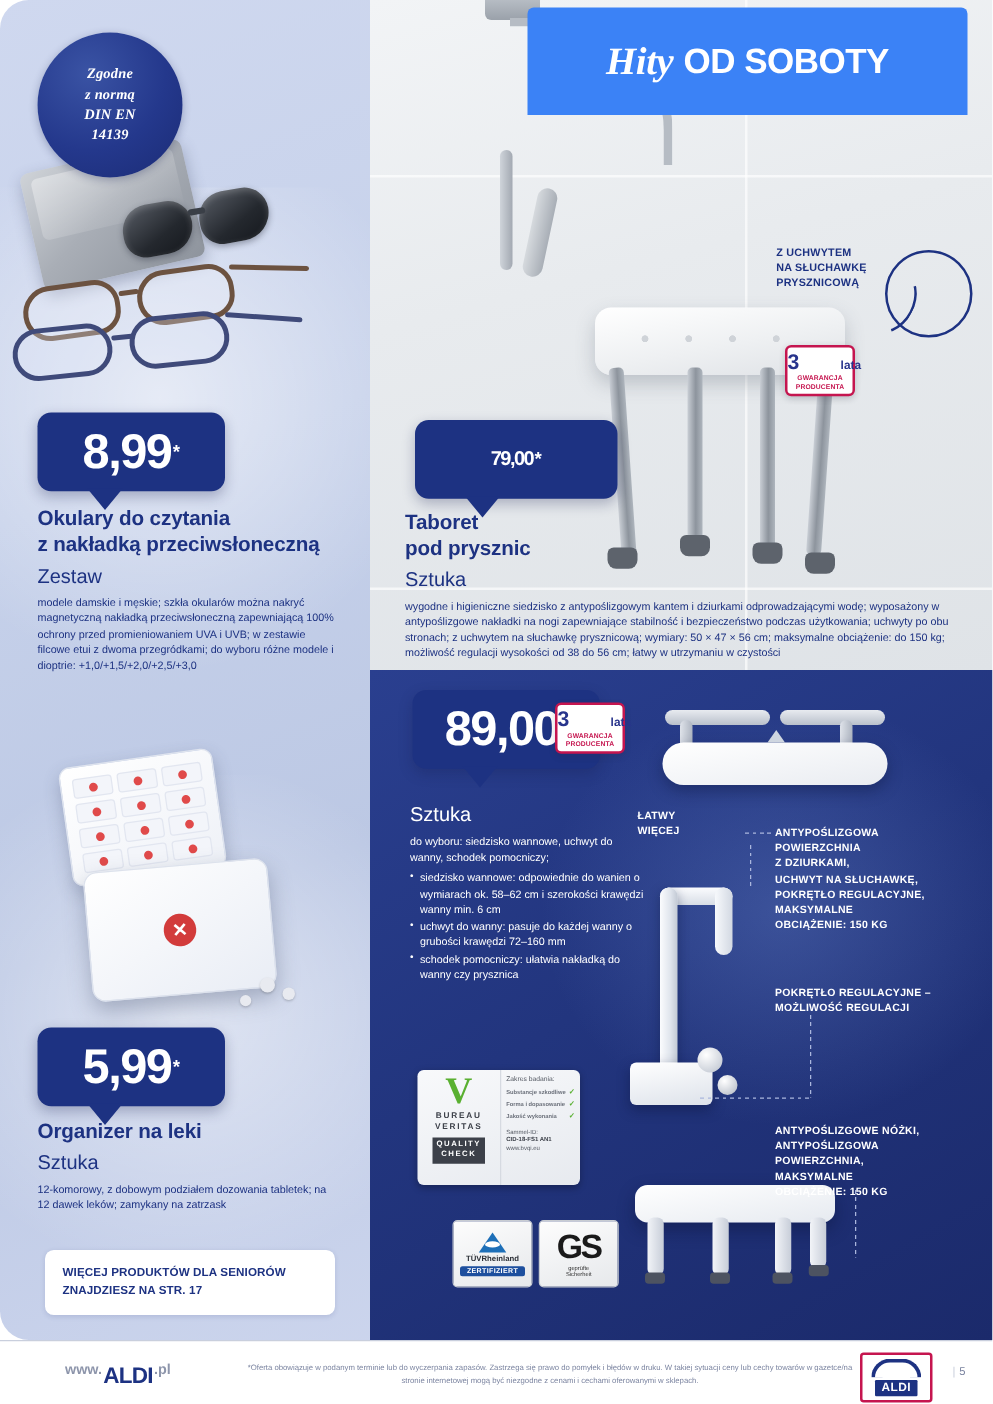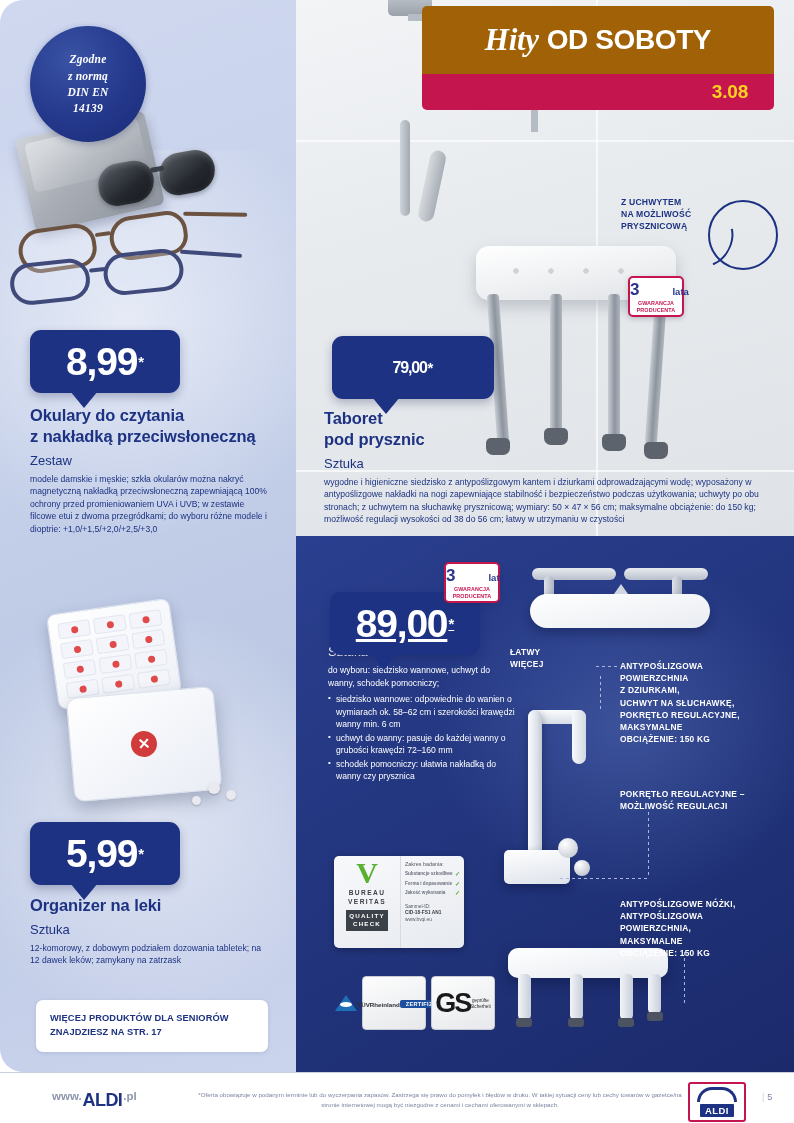--- a/index.html
+++ b/index.html
@@ -114,21 +114,21 @@
 
   .p1 { left:30px; top:330px; width:150px; height:63px; }
   .p1 .amt { font-size:39px; }
   .p3 { left:30px; top:822px; width:150px; height:63px; }
   .p3 .amt { font-size:39px; }
 
   .prod-block { position:absolute; z-index:6; }
   .prod-title {
     color:#1d3282; font-weight:bold; font-size:16.5px; line-height:1.26; letter-spacing:-.1px;
   }
-  .prod-unit { color:#1d3282; font-size:13px; margin-top:6px; font-weight:normal; }
+  .prod-unit { color:#1d3282; font-size:16px; margin-top:6px; font-weight:normal; }
   .prod-desc { color:#1d3282; font-size:8.6px; line-height:1.46; margin-top:5px; }
 
   .pb1 { left:30px; top:405px; width:240px; }
   .pb3 { left:30px; top:895px; width:232px; }
 
   
   .pill-art { position:absolute; left:22px; top:600px; width:260px; height:215px; }
   .pill-box-open {
     position:absolute; left:30px; top:6px; width:124px; height:96px;
     background:linear-gradient(150deg,#ffffff,#eef1f7);
@@ -161,21 +161,21 @@
     position:absolute; left:36px; top:1000px; width:232px; height:52px;
     background:#fff; border-radius:7px; display:flex; align-items:center;
     padding:0 14px; z-index:6;
     box-shadow:0 1px 4px rgba(40,60,120,.14);
   }
   .info-box span { color:#1d3282; font-size:9.3px; font-weight:bold; line-height:1.5; letter-spacing:.1px; }
 
   
   .banner { position:absolute; left:422px; top:6px; width:352px; height:104px; z-index:10; }
   .banner .top {
-    height:68px; background:#a16207; border-radius:5px 5px 0 0;
+    height:86px; background:#3b82f6; border-radius:5px 5px 0 0;
     display:flex; align-items:center; justify-content:center;
   }
   .banner .hity {
     font-family:"Liberation Serif", serif; font-style:italic; font-weight:bold;
     font-size:31px; color:#fff; margin-right:8px; letter-spacing:-.3px;
   }
   .banner .od { font-size:28px; font-weight:bold; color:#fff; letter-spacing:-.4px; }
   .banner .bottom {
     height:36px; background:#c5154f; border-radius:0 0 5px 5px;
     display:flex; align-items:center; justify-content:flex-end; padding-right:26px;
@@ -264,21 +264,21 @@
   .guarantee .gw { color:#c5154f; font-weight:bold; font-size:5.4px; line-height:1.22; margin-top:2px; letter-spacing:.1px; }
 
   .g1 { left:332px; top:276px; }
   .g2 { left:444px; top:562px; }
 
   
   .cert-wrap { position:absolute; display:flex; gap:5px; z-index:9; }
   .cw2 { left:362px; top:976px; }
   .cert {
     width:64px; height:54px; background:linear-gradient(160deg,#fdfdfd,#e6e8eb);
-    border:1px solid #c8ccd2; border-radius:4px; display:flex; flex-direction:row;
+    border:1px solid #c8ccd2; border-radius:4px; display:flex; flex-direction:column;
     align-items:center; justify-content:center; padding:3px;
   }
   .cert .tri {
     width:0;height:0;border-left:11px solid transparent;border-right:11px solid transparent;
     border-bottom:16px solid #1d6fb8; position:relative;
   }
   .cert .tri::after{
     content:""; position:absolute; left:-6px; top:7px; width:12px; height:5px;
     background:#fff; border-radius:50%;
   }
@@ -297,21 +297,21 @@
   
   .panel-acc {
     position:absolute; left:296px; top:536px; width:498px; height:536px;
     background: linear-gradient(150deg,#2a3f8f 0%, #22357e 45%, #1b2a6b 100%);
     overflow:hidden;
   }
   .panel-acc .glow {
     position:absolute; left:120px; top:40px; width:420px; height:340px;
     background: radial-gradient(ellipse at 50% 45%, rgba(120,150,220,.30), rgba(0,0,0,0) 65%);
   }
-  .p2 { left:330px; top:592px; width:150px; height:63px;text-decoration:underline; }
+  .p2 { left:330px; top:552px; width:150px; height:63px; }
   .p2 .amt { font-size:39px; }
   .pb2 { left:328px; top:638px; width:190px; }
   .pb2 .prod-title, .pb2 .prod-unit, .pb2 .prod-desc { color:#fff; }
   .pb2 .prod-title { font-size:16.5px; }
   .bullets { margin-top:4px; padding-left:0; list-style:none; }
   .bullets li {
     color:#fff; font-size:8.6px; line-height:1.46; position:relative; padding-left:8px; margin-bottom:1px;
   }
   .bullets li::before { content:"•"; position:absolute; left:0; top:-1px; font-size:8px; }
 
@@ -538,23 +538,20 @@
       <span style="white-space:pre-line">WIĘCEJ PRODUKTÓW DLA SENIORÓW
 ZNAJDZIESZ NA STR. 17</span>
     </div>
   </div>
 
   <div class="banner">
     <div class="top">
       <div class="hity">Hity</div>
       <div class="od">OD SOBOTY</div>
     </div>
-    <div class="bottom">
-      <div class="date">3.08</div>
-    </div>
   </div>
 
   <div class="panel-stool">
     <div class="tile-line" style="left:0;top:140px;width:498px;height:2px"></div>
     <div class="tile-line" style="left:0;top:470px;width:498px;height:2px"></div>
     <div class="tile-line" style="left:300px;top:0;width:2px;height:536px"></div>
 
     <div class="shower-head"></div>
     <div class="hose"></div>
     <div class="wall-rail"></div>
@@ -569,21 +566,21 @@
       <div class="leg l2"></div>
       <div class="leg l3"></div>
       <div class="leg l4"></div>
       <div class="foot f1"></div>
       <div class="foot f2"></div>
       <div class="foot f3"></div>
       <div class="foot f4"></div>
     </div>
 
     <div class="callout co-1">Z UCHWYTEM
-NA MOŻLIWOŚĆ
+NA SŁUCHAWKĘ
 PRYSZNICOWĄ</div>
 
     <div class="guarantee g1">
       <div class="yrs">
         <span>3</span><small>lata</small>
       </div>
       <div class="gw">
         <div>GWARANCJA</div>
         <div>PRODUCENTA</div>
       </div>

